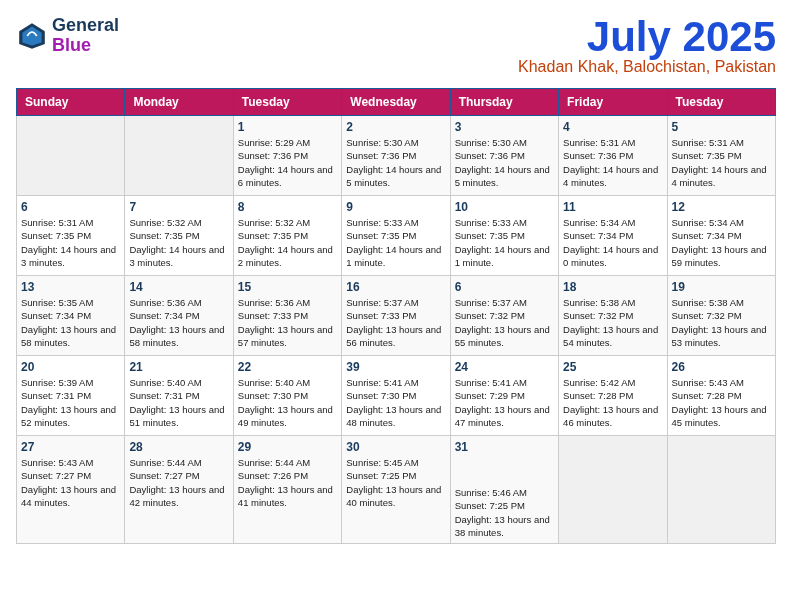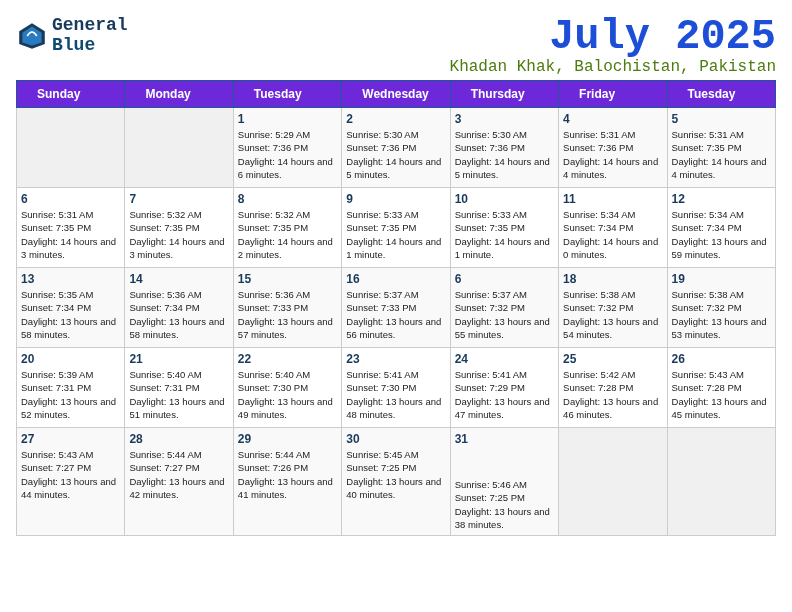--- a/index.html
+++ b/index.html
@@ -7,22 +7,21 @@
       font-family: Arial, sans-serif;
       background: #fff;
       width: 792px;
       min-height: 612px;
       padding: 16px;
     }
     .header {
       display: flex;
       justify-content: space-between;
       align-items: flex-start;
-      margin-bottom: 4px;
-      font-family: Liberation Mono, monospace;
+      margin-bottom: 12px;
     }
     .logo {
       display: flex;
       align-items: center;
     }
     .logo-text {
       font-size: 18px;
       font-weight: bold;
       color: #1a3a5c;
       line-height: 1.1;
@@ -39,32 +38,32 @@
       text-align: right;
     }
     .month-title {
       font-size: 42px;
       font-weight: bold;
       color: #1d4ed8;
       line-height: 1;
     }
     .location {
       font-size: 16px;
-      color: #4d7c0f;
+      color: #c2410c;
       font-weight: normal;
     }
     table {
       width: 100%;
       border-collapse: collapse;
       font-size: 10.5px;
     }
     thead tr th {
-      background-color: #6d28d9;
+      background-color: #be185d;
       color: #fff;
-      padding: 6px 20px;
+      padding: 6px 8px;
       font-size: 12px;
       font-weight: bold;
       text-align: left;
       border: 1px solid #1a5a99;
     }
     tbody tr td {
       border: 1px solid #ccc;
       vertical-align: top;
       padding: 4px;
       height: 80px;
@@ -95,21 +94,21 @@
 
 <div class="header">
   <div class="logo">
     <svg class="logo-icon" viewBox="0 0 40 40">
       <polygon points="20,4 36,14 36,30 20,36 4,30 4,14" fill="#1a3a5c"></polygon>
       <polygon points="20,8 32,16 32,28 20,32 8,28 8,16" fill="#2a7abf"></polygon>
       <path d="M14,20 Q20,10 26,20" fill="none" stroke="#fff" stroke-width="2"></path>
     </svg>
     <div class="logo-text">
       <div>General</div>
-      <span style="color:#0c4a6e">Blue</span>
+      <span style="color:#a21caf">Blue</span>
     </div>
   </div>
   <div class="title-block">
     <div class="month-title">July 2025</div>
     <div class="location">Khadan Khak, Balochistan, Pakistan</div>
   </div>
 </div>
 
 <table>
   <thead>
@@ -259,21 +258,21 @@
 Sunset: 7:31 PM
 Daylight: 13 hours and 51 minutes.</div>
         </td>
         <td>
           <span class="day-num">22</span>
           <div class="day-info" style="white-space: pre-line;">Sunrise: 5:40 AM
 Sunset: 7:30 PM
 Daylight: 13 hours and 49 minutes.</div>
         </td>
         <td>
-          <span class="day-num">23</span>
+          <span class="day-num">39</span>
           <div class="day-info" style="white-space: pre-line;">Sunrise: 5:41 AM
 Sunset: 7:30 PM
 Daylight: 13 hours and 48 minutes.</div>
         </td>
         <td>
           <span class="day-num">24</span>
           <div class="day-info" style="white-space: pre-line;">Sunrise: 5:41 AM
 Sunset: 7:29 PM
 Daylight: 13 hours and 47 minutes.</div>
         </td>

